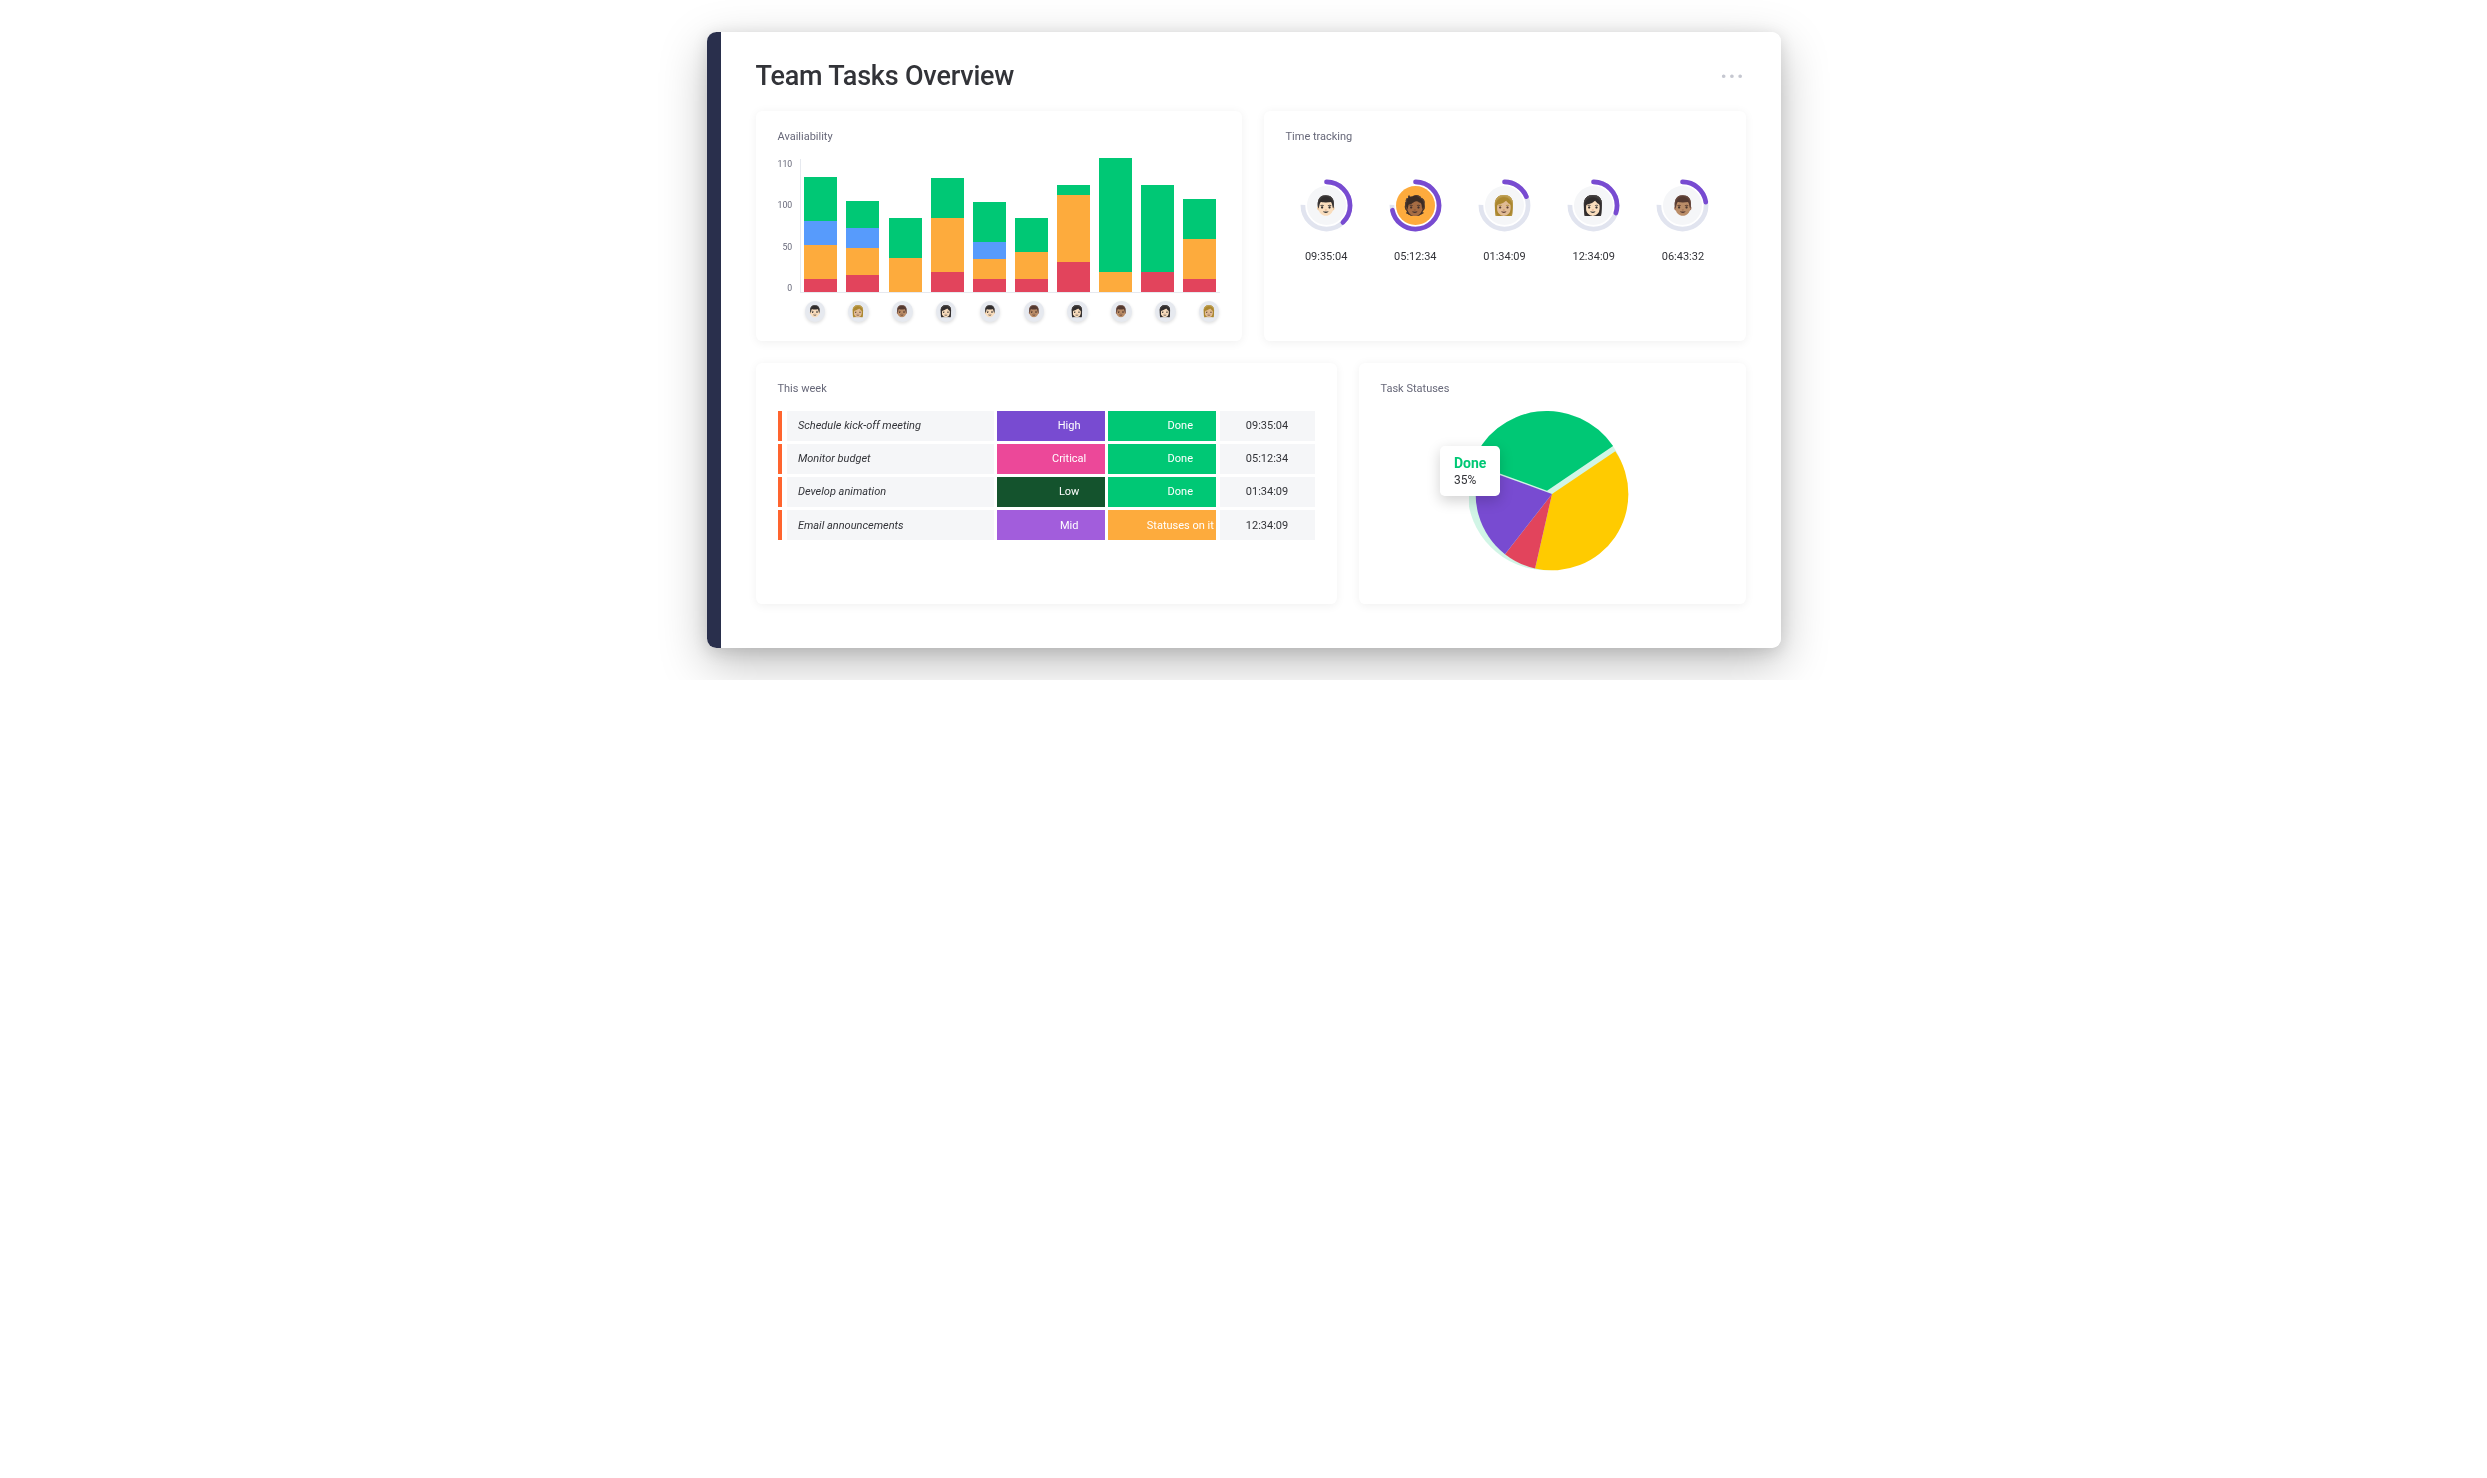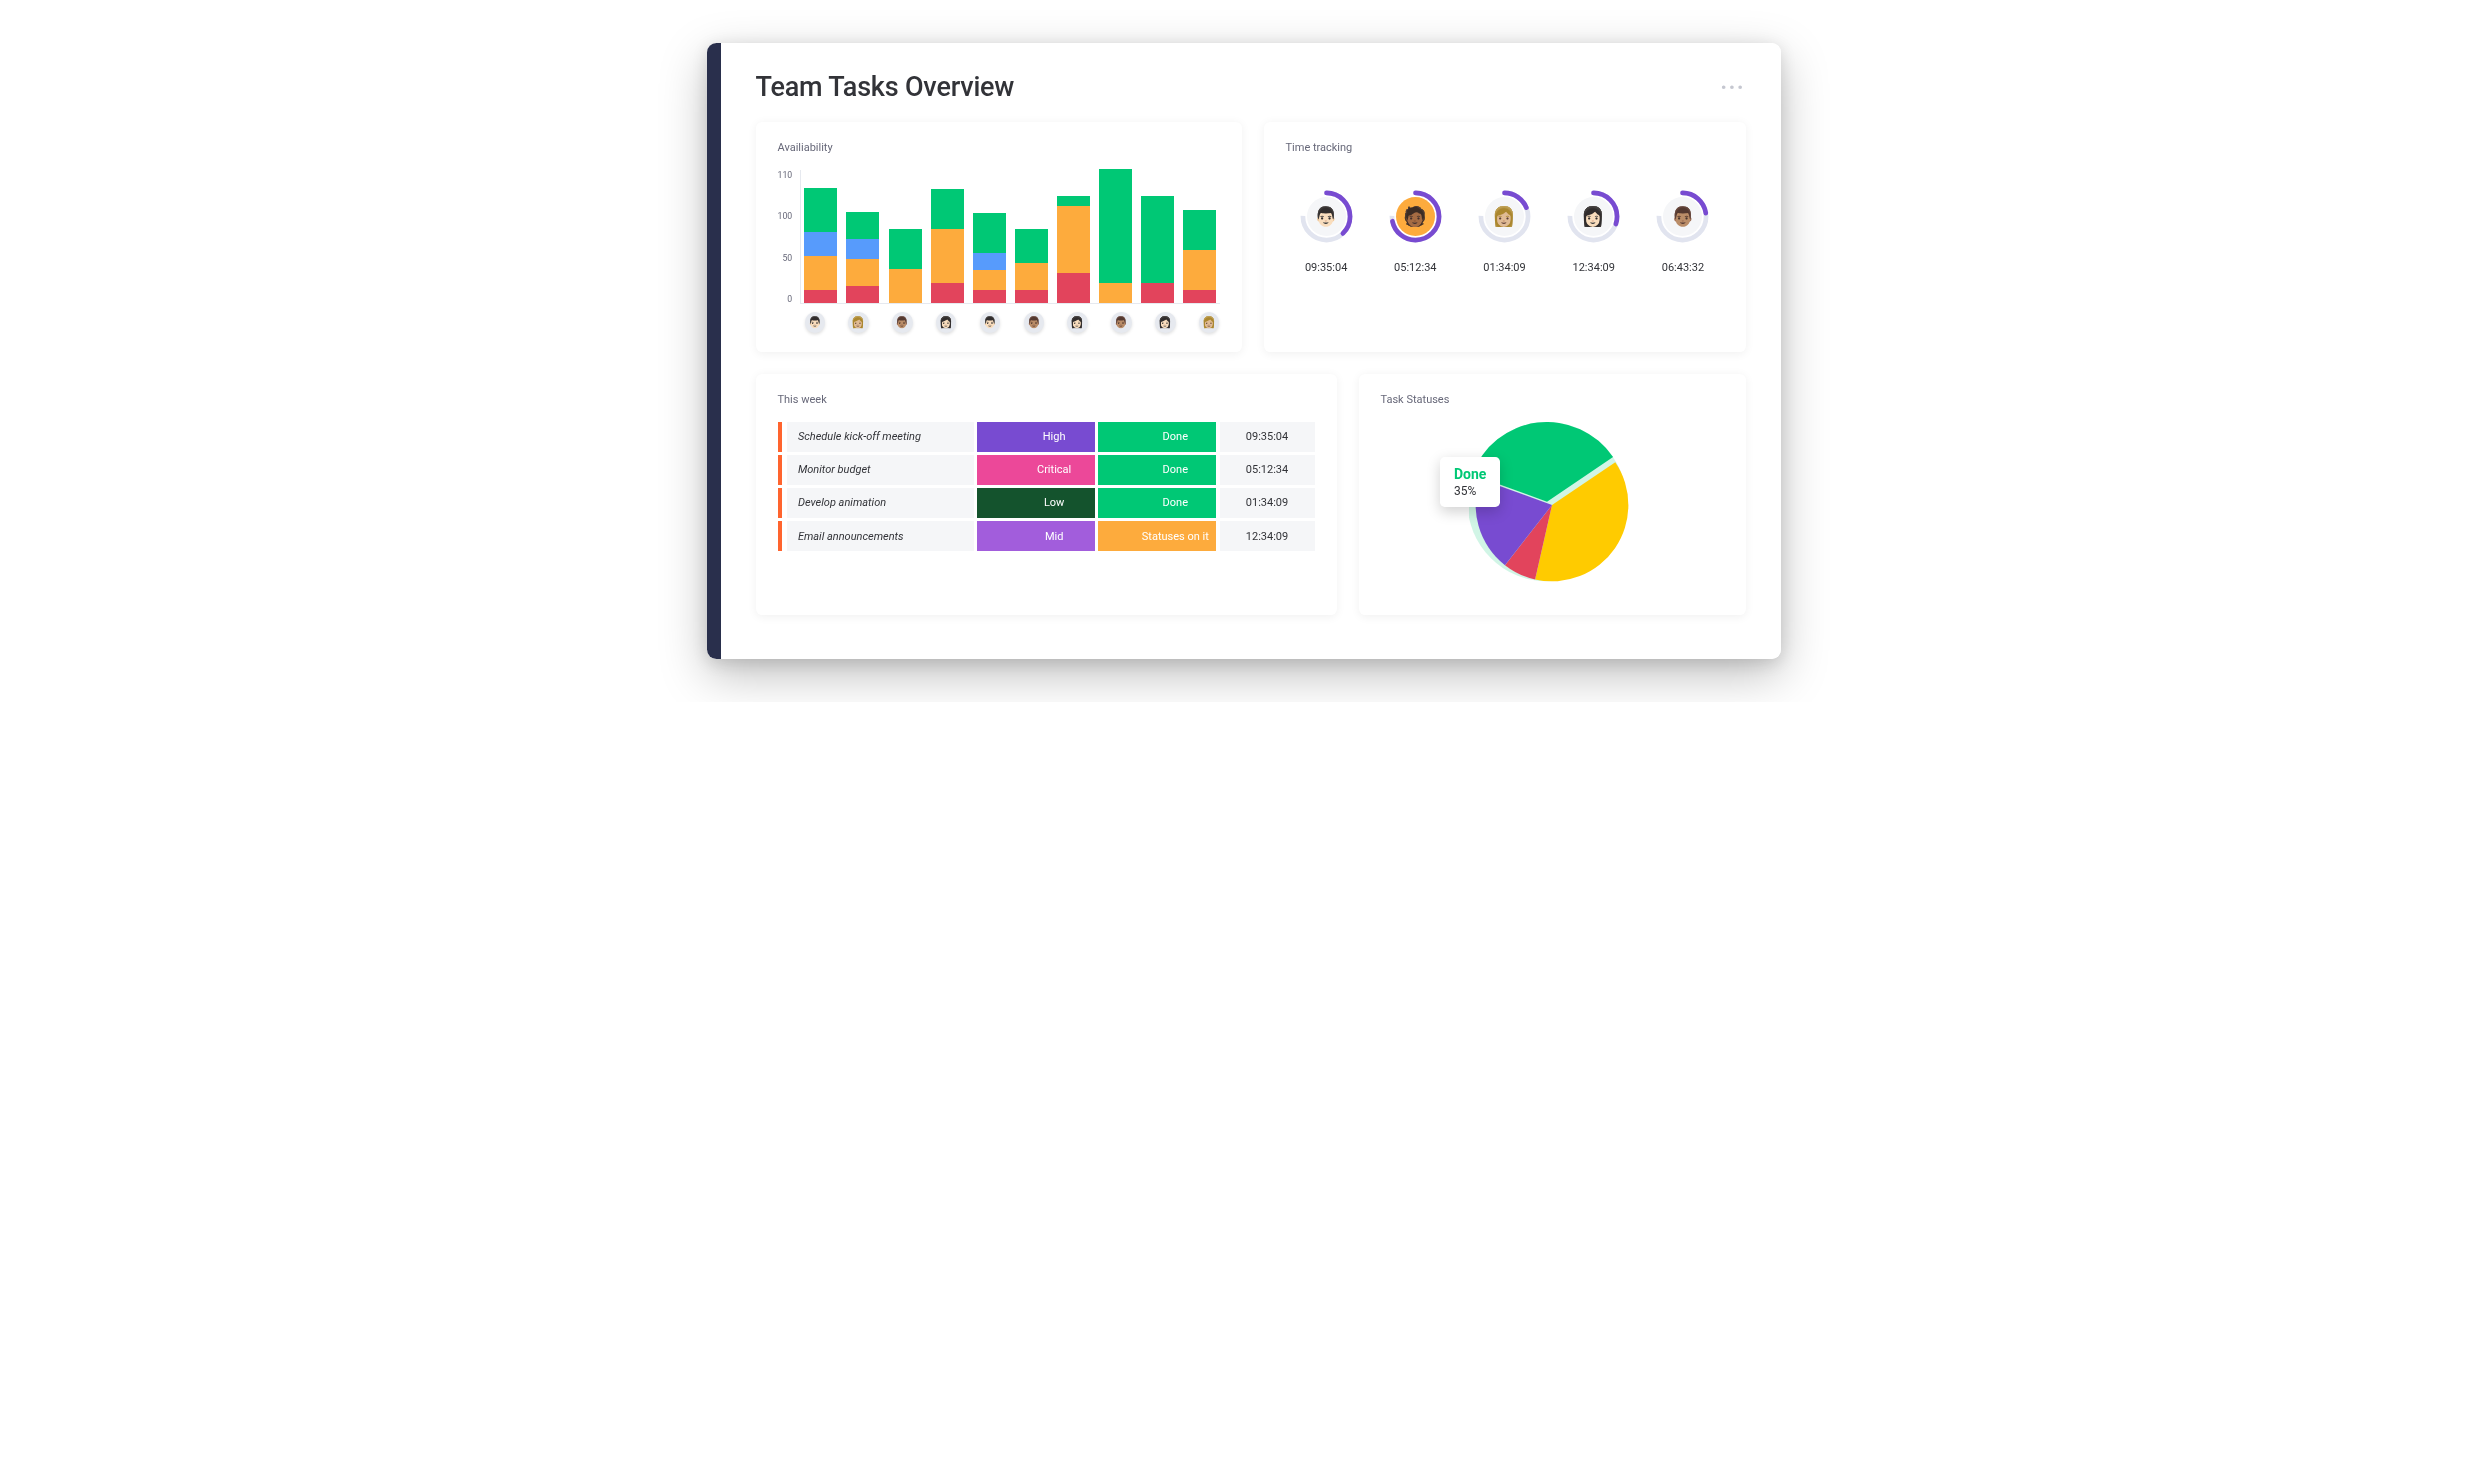--- a/index.html
+++ b/index.html
@@ -4,21 +4,21 @@
 <style>
   * { box-sizing: border-box; margin: 0; padding: 0; }
   body {
     font-family: -apple-system, BlinkMacSystemFont, "Segoe UI", Roboto, Helvetica, Arial, sans-serif;
     background: #fff;
     color: #323338;
     padding: 32px;
   }
   .window {
     width: 1074px;
-    margin: 11px auto;
+    margin: 0 auto;
     border-radius: 9.5px;
     box-shadow: 0 16px 47px rgba(0,0,0,0.25), 0 3.2px 16px rgba(0,0,0,0.12);
     overflow: hidden;
     display: flex;
     justify-content: flex-end;
   }
   .side-strip {
     width: 14px;
     background: #292f4c;
     flex-shrink: 0;
@@ -146,21 +146,21 @@
   .row-name {
     flex: 1;
     background: #f5f6f8;
     display: flex;
     align-items: center;
     padding: 0 11px;
     color: #323338;
     font-style: italic;
   }
   .row-pill {
-    width: 118px;
+    width: 108px;
     margin-left: 3.2px;
     color: #fff;
     display: flex;
     align-items: center;
     justify-content: center;
     font-weight: 400;
     padding-left: 36px;
   }
   .row-time {
     width: 95px;

